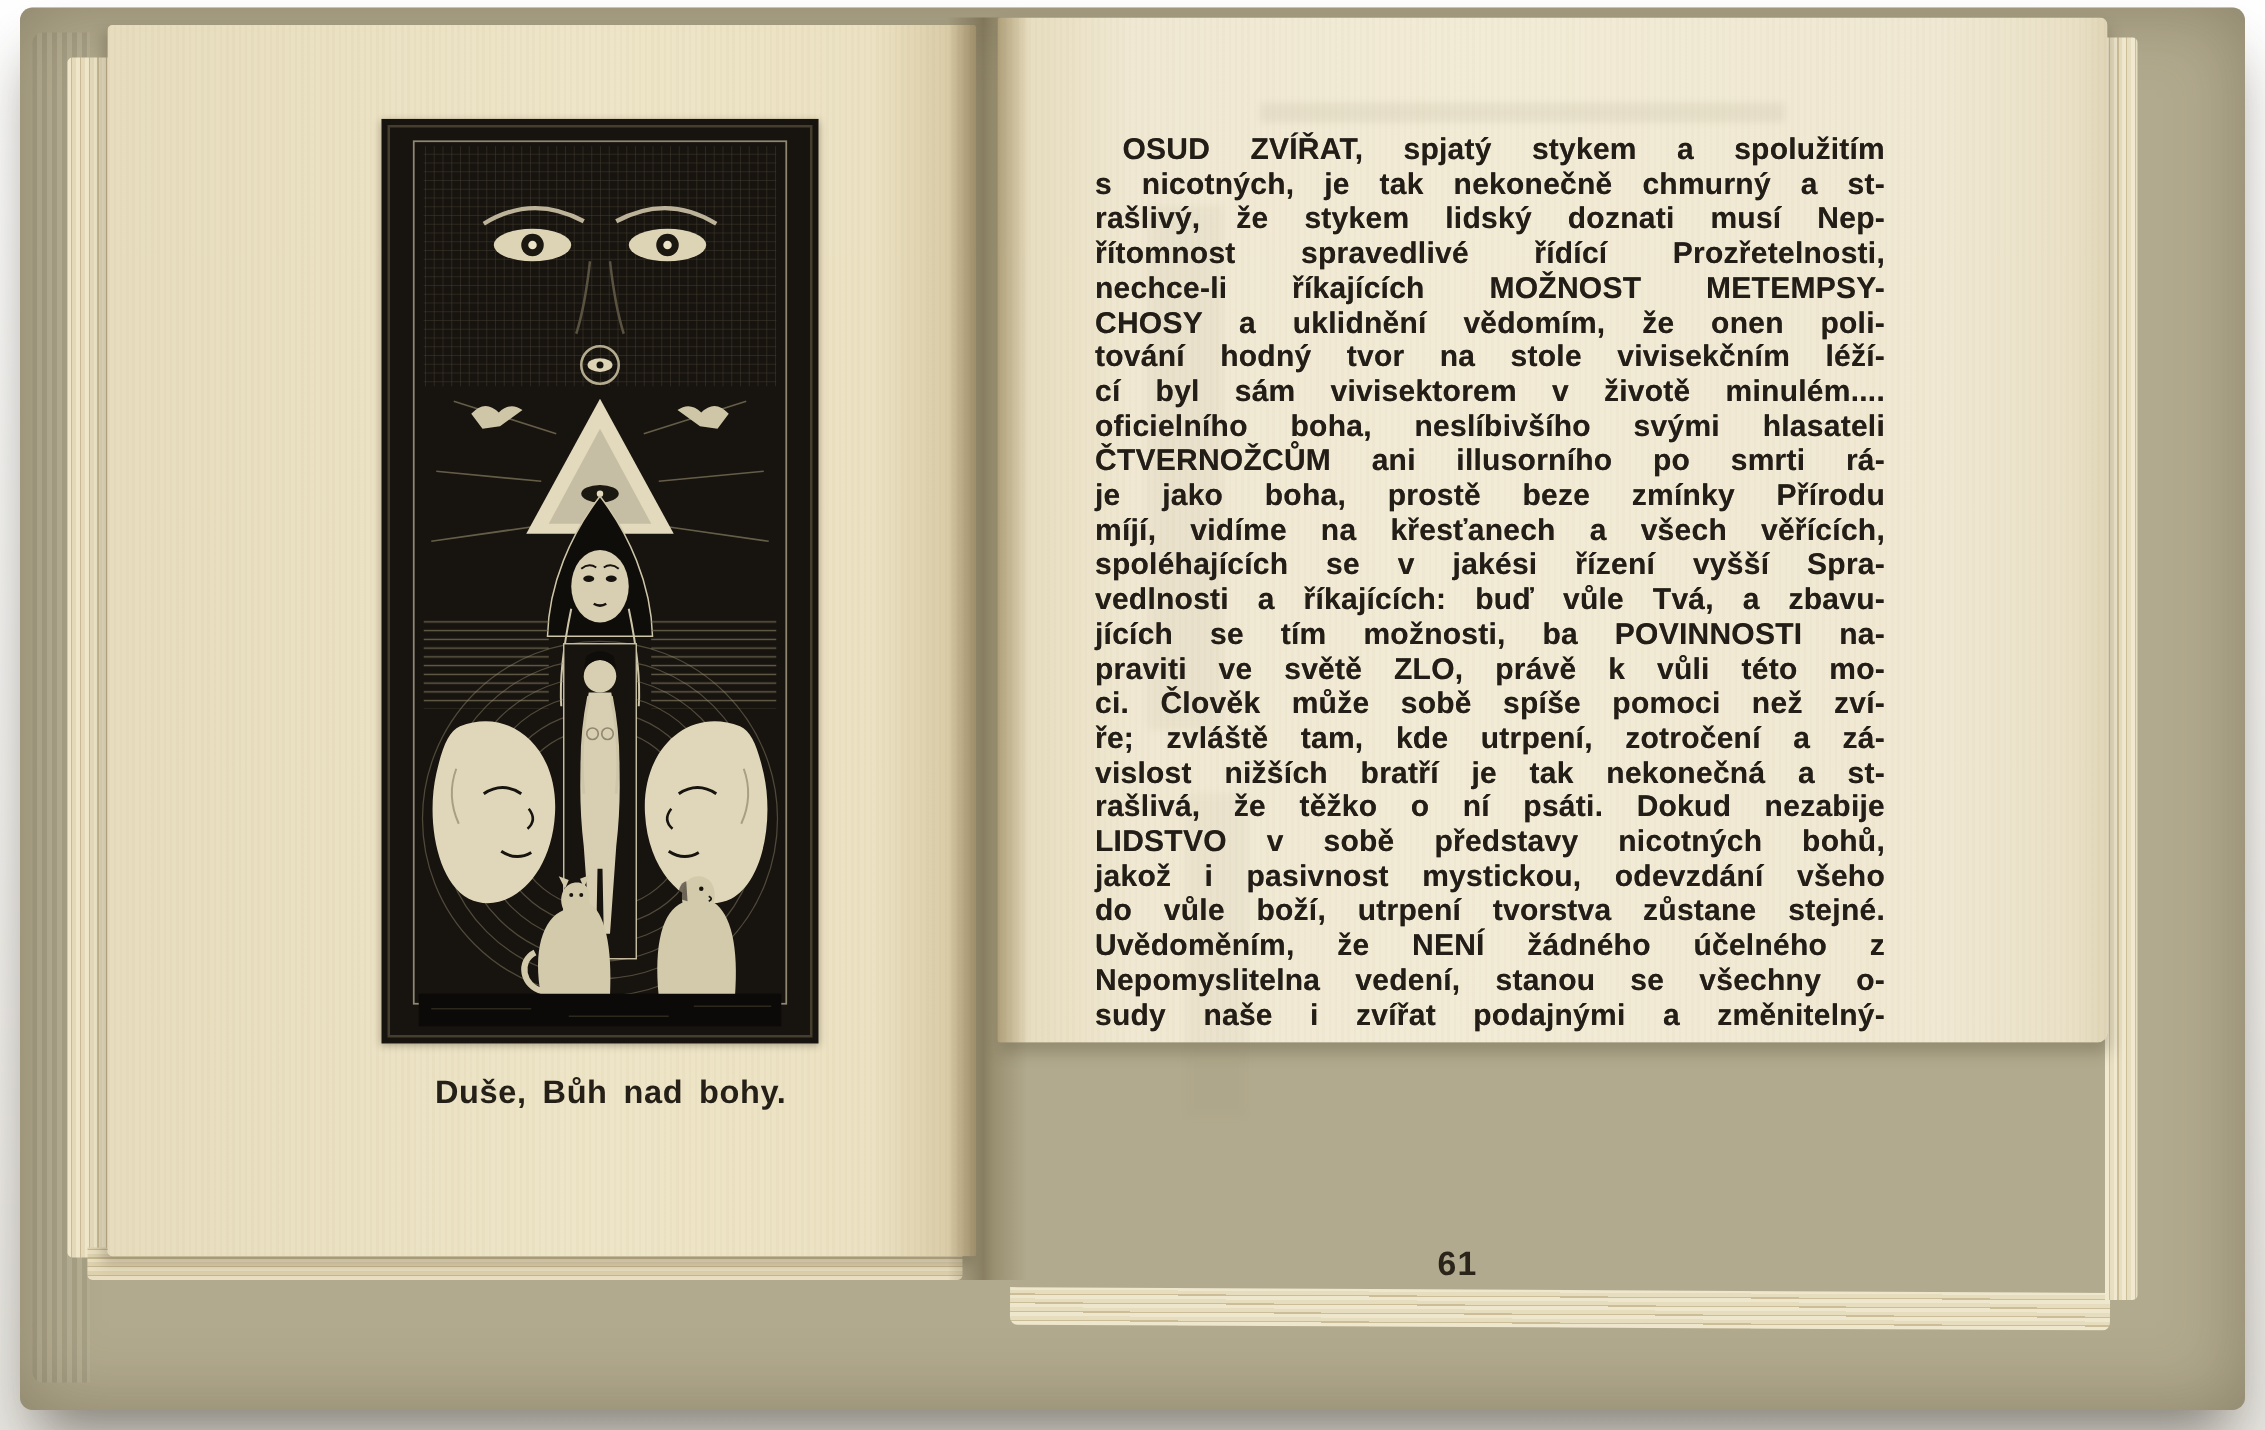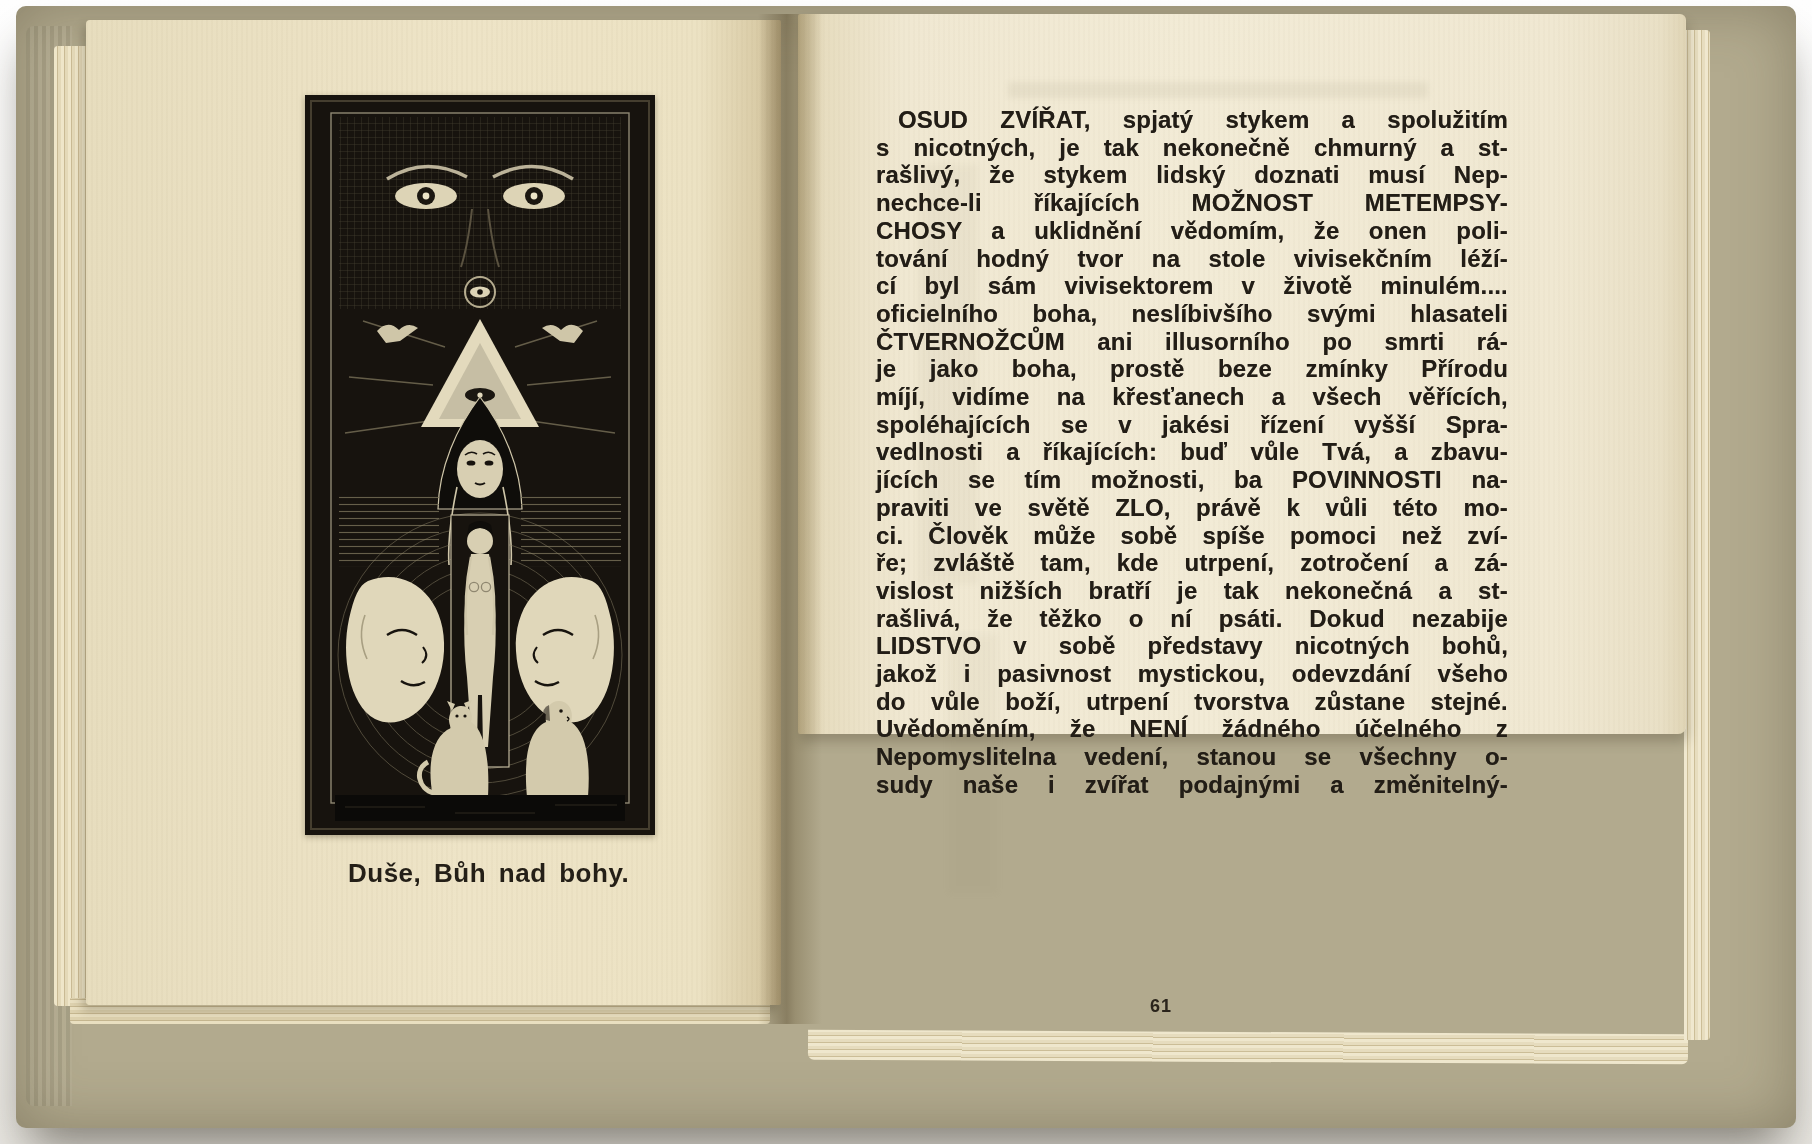--- a/index.html
+++ b/index.html
@@ -32,21 +32,21 @@
   
   .page{position:absolute;}
   .page-left{
     left:86px;top:20px;width:695px;height:985px;border-radius:4px 2px 2px 4px;
     background:
       repeating-linear-gradient(90deg, rgba(120,100,60,.03) 0 2px, rgba(0,0,0,0) 2px 5px),
       linear-gradient(90deg,#e7ddbe 0%,#eee4c7 55%,#ece2c3 88%,#d9cba6 97%,#c3b28b 100%);
     box-shadow:-4px 6px 10px rgba(60,50,30,.25);
   }
   .page-right{
-    left:798px;top:14px;width:888px;height:720px;border-radius:2px 6px 8px 2px;
+    left:798px;top:14px;width:888px;height:820px;border-radius:2px 6px 8px 2px;
     background:
       repeating-linear-gradient(90deg, rgba(120,100,60,.025) 0 2px, rgba(0,0,0,0) 2px 5px),
       linear-gradient(90deg,#cdbe97 0%,#e7ddc0 3%,#f0e8d2 12%,#f2ebd6 45%,#f0e8d2 85%,#e9e0c6 97%,#e0d5b6 100%);
     box-shadow:2px 8px 12px rgba(60,50,30,.25);
   }
   .gutter{
     position:absolute;left:758px;top:14px;width:64px;height:1010px;
     background:linear-gradient(90deg, rgba(70,55,25,0) 0%, rgba(70,55,25,.38) 45%, rgba(95,80,45,.30) 58%, rgba(70,55,25,0) 100%);
   }
   
@@ -57,21 +57,21 @@
   }
   
   .textblock{position:absolute;left:78px;top:92px;width:632px;color:#221d16;}
   .tl{
     font-weight:700;font-size:24px;line-height:27.7px;letter-spacing:.2px;
     text-align:justify;text-align-last:justify;white-space:normal;
     text-shadow:0 0 .4px rgba(34,29,22,.6);
   }
   .tl.ind1{text-indent:22px;}
   .tl.ind2{text-indent:13px;}
-  .pagenum{position:absolute;left:352px;top:982px;font-weight:700;font-size:18px;color:#2a241b;letter-spacing:1px;}
+  .pagenum{position:absolute;left:352px;top:982px;font-weight:700;font-size:27px;color:#2a241b;letter-spacing:1px;}
   
   .ghost{position:absolute;background:#8a8164;filter:blur(3px);opacity:.10;border-radius:3px;}
   .g1{left:210px;top:68px;width:420px;height:16px;}
   .g2{left:120px;top:150px;width:60px;height:420px;opacity:.06;}
   .g3{left:150px;top:620px;width:50px;height:260px;opacity:.05;}
 </style>
 </head>
 <body>
 
 <div class="book">
@@ -203,20 +203,21 @@
 </div>
 
 <div class="page page-right">
   <div class="ghost g1"></div>
   <div class="ghost g2"></div>
   <div class="ghost g3"></div>
   <div class="textblock">
     <div class="tl ind1">OSUD ZVÍŘAT, spjatý stykem a spolužitím</div>
     <div class="tl">s nicotných, je tak nekonečně chmurný a st-</div>
     <div class="tl">rašlivý, že stykem lidský doznati musí Nep-</div>
+    <div class="tl">řítomnost spravedlivé řídící Prozřetelnosti,</div>
     <div class="tl">nechce-li říkajících MOŽNOST METEMPSY-</div>
     <div class="tl">CHOSY a uklidnění vědomím, že onen poli-</div>
     <div class="tl">tování hodný tvor na stole vivisekčním léží-</div>
     <div class="tl">cí byl sám vivisektorem v životě minulém....</div>
     <div class="tl">oficielního boha, neslíbivšího svými hlasateli</div>
     <div class="tl">ČTVERNOŽCŮM ani illusorního po smrti rá-</div>
     <div class="tl">je jako boha, prostě beze zmínky Přírodu</div>
     <div class="tl">míjí, vidíme na křesťanech a všech věřících,</div>
     <div class="tl">spoléhajících se v jakési řízení vyšší Spra-</div>
     <div class="tl">vedlnosti a říkajících: buď vůle Tvá, a zbavu-</div>

